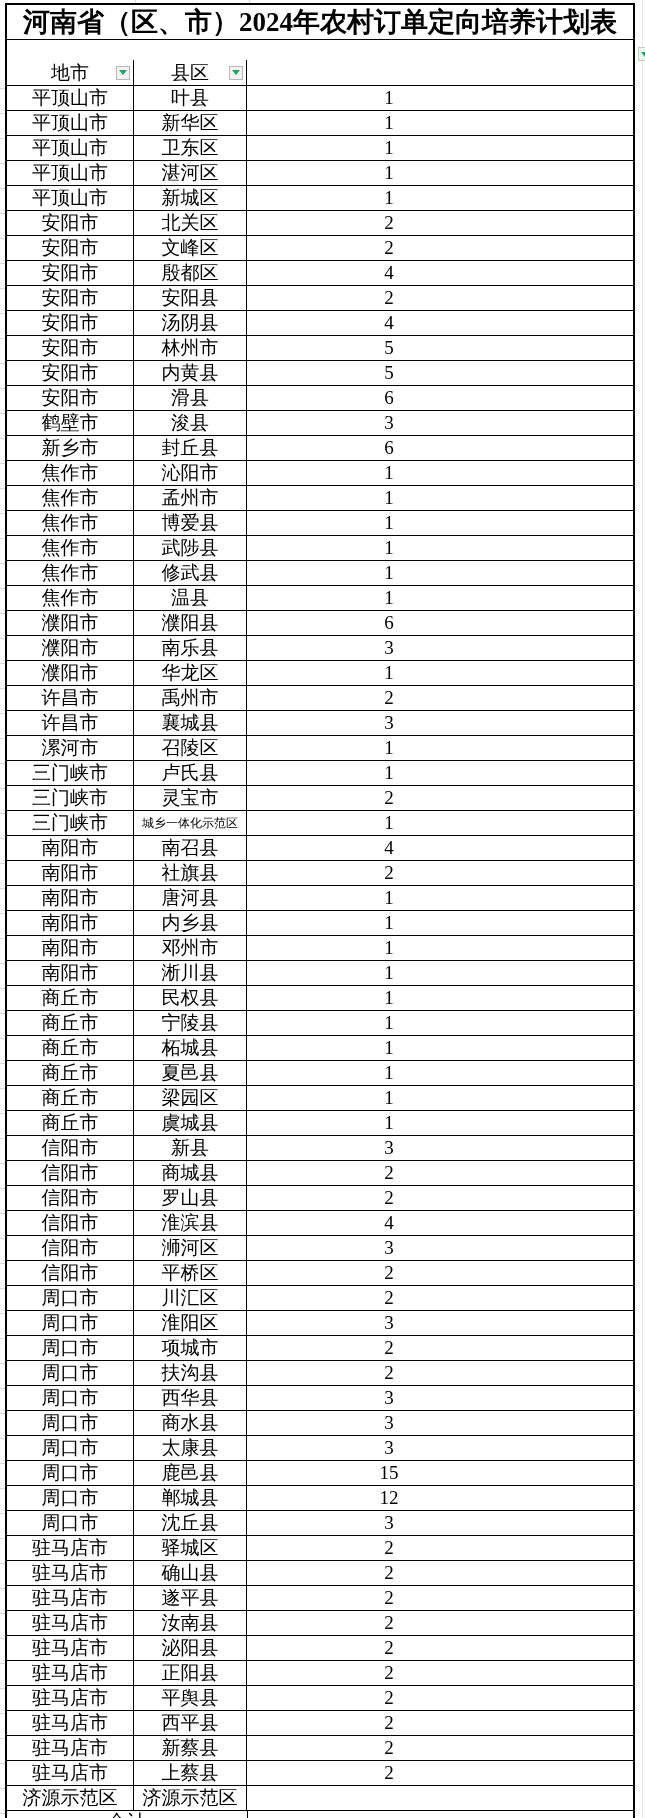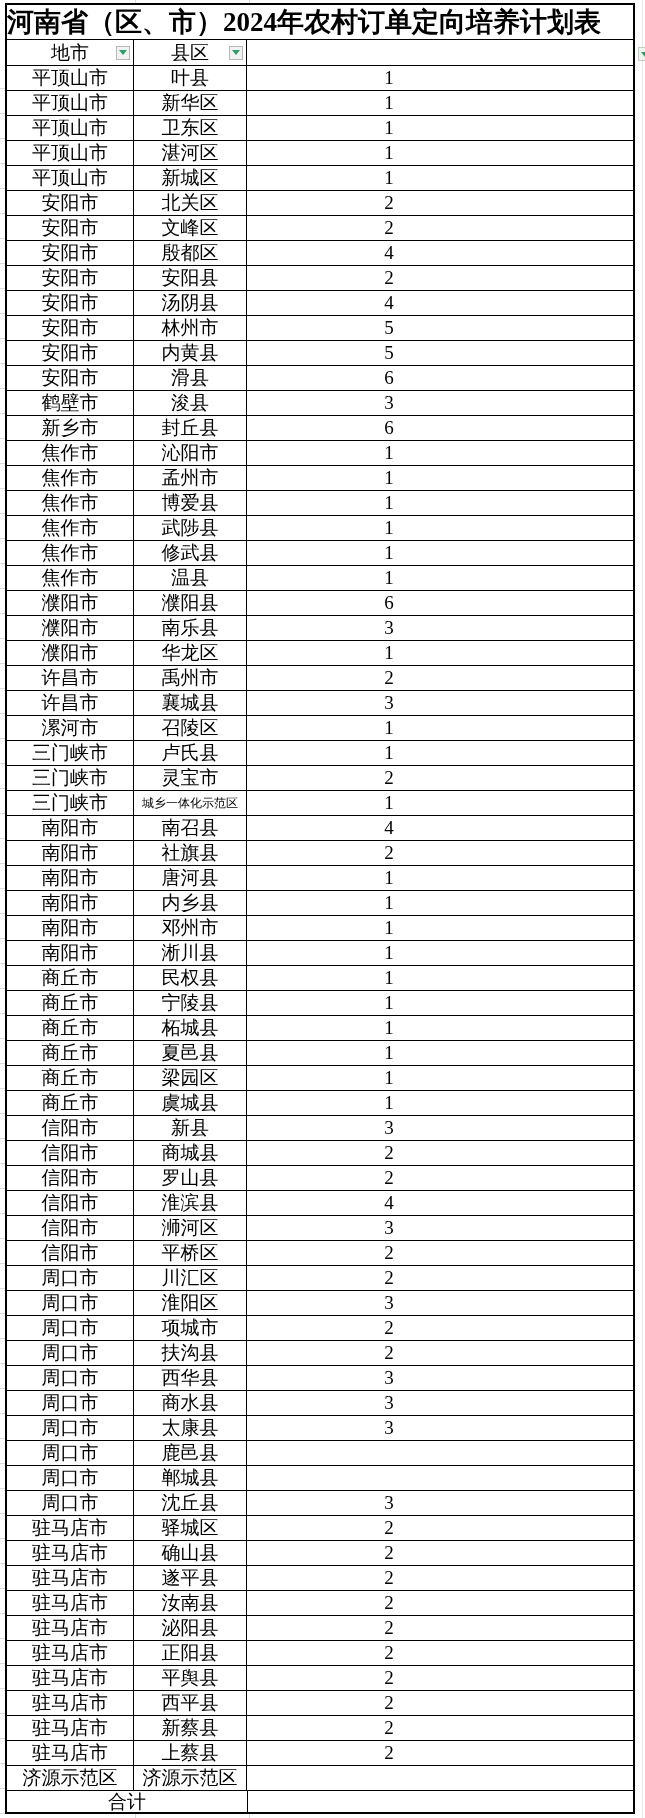--- a/index.html
+++ b/index.html
@@ -22,26 +22,26 @@
   .stub-b2{left:249px;top:1812px;}
   .stub-t1{left:135px;top:0;height:3px;}
   .stub-t2{left:249px;top:0;height:3px;}
 
   
   .table{
     position:absolute;left:5px;top:3px;width:630px;
     box-sizing:border-box;border:2px solid #000;background:#fff;
   }
   .title-row{
-    height:35px;line-height:35px;text-align:left;
+    height:35px;line-height:35px;text-align:center;
     font-size:27px;font-weight:bold;white-space:nowrap;
     border-bottom:1px solid #000;box-sizing:border-box;
   }
   .row{display:flex;box-sizing:border-box;border-bottom:1px solid #000;}
-  .header-row{height:26px;}
+  .header-row{height:26px;margin-top:20px;}
   .data-row{height:25px;}
   .total-row{height:21px;border-bottom:none;}
   .cell{
     box-sizing:border-box;display:flex;align-items:center;justify-content:center;
     font-size:19px;white-space:nowrap;overflow:hidden;position:relative;
   }
   .c1{width:127px;border-right:1px solid #000;}
   .c2{width:113px;border-right:1px solid #000;}
   .c3{flex:1;padding-right:102px;}
   .cmerge{width:241px;border-right:1px solid #000;}
@@ -370,24 +370,26 @@
         <div class="cell c3">3</div>
       </div>
       <div class="row data-row">
         <div class="cell c1">周口市</div>
         <div class="cell c2">太康县</div>
         <div class="cell c3">3</div>
       </div>
       <div class="row data-row">
         <div class="cell c1">周口市</div>
         <div class="cell c2">鹿邑县</div>
+        <div class="cell c3">15</div>
       </div>
       <div class="row data-row">
         <div class="cell c1">周口市</div>
         <div class="cell c2">郸城县</div>
+        <div class="cell c3">12</div>
       </div>
       <div class="row data-row">
         <div class="cell c1">周口市</div>
         <div class="cell c2">沈丘县</div>
         <div class="cell c3">3</div>
       </div>
       <div class="row data-row">
         <div class="cell c1">驻马店市</div>
         <div class="cell c2">驿城区</div>
         <div class="cell c3">2</div>

